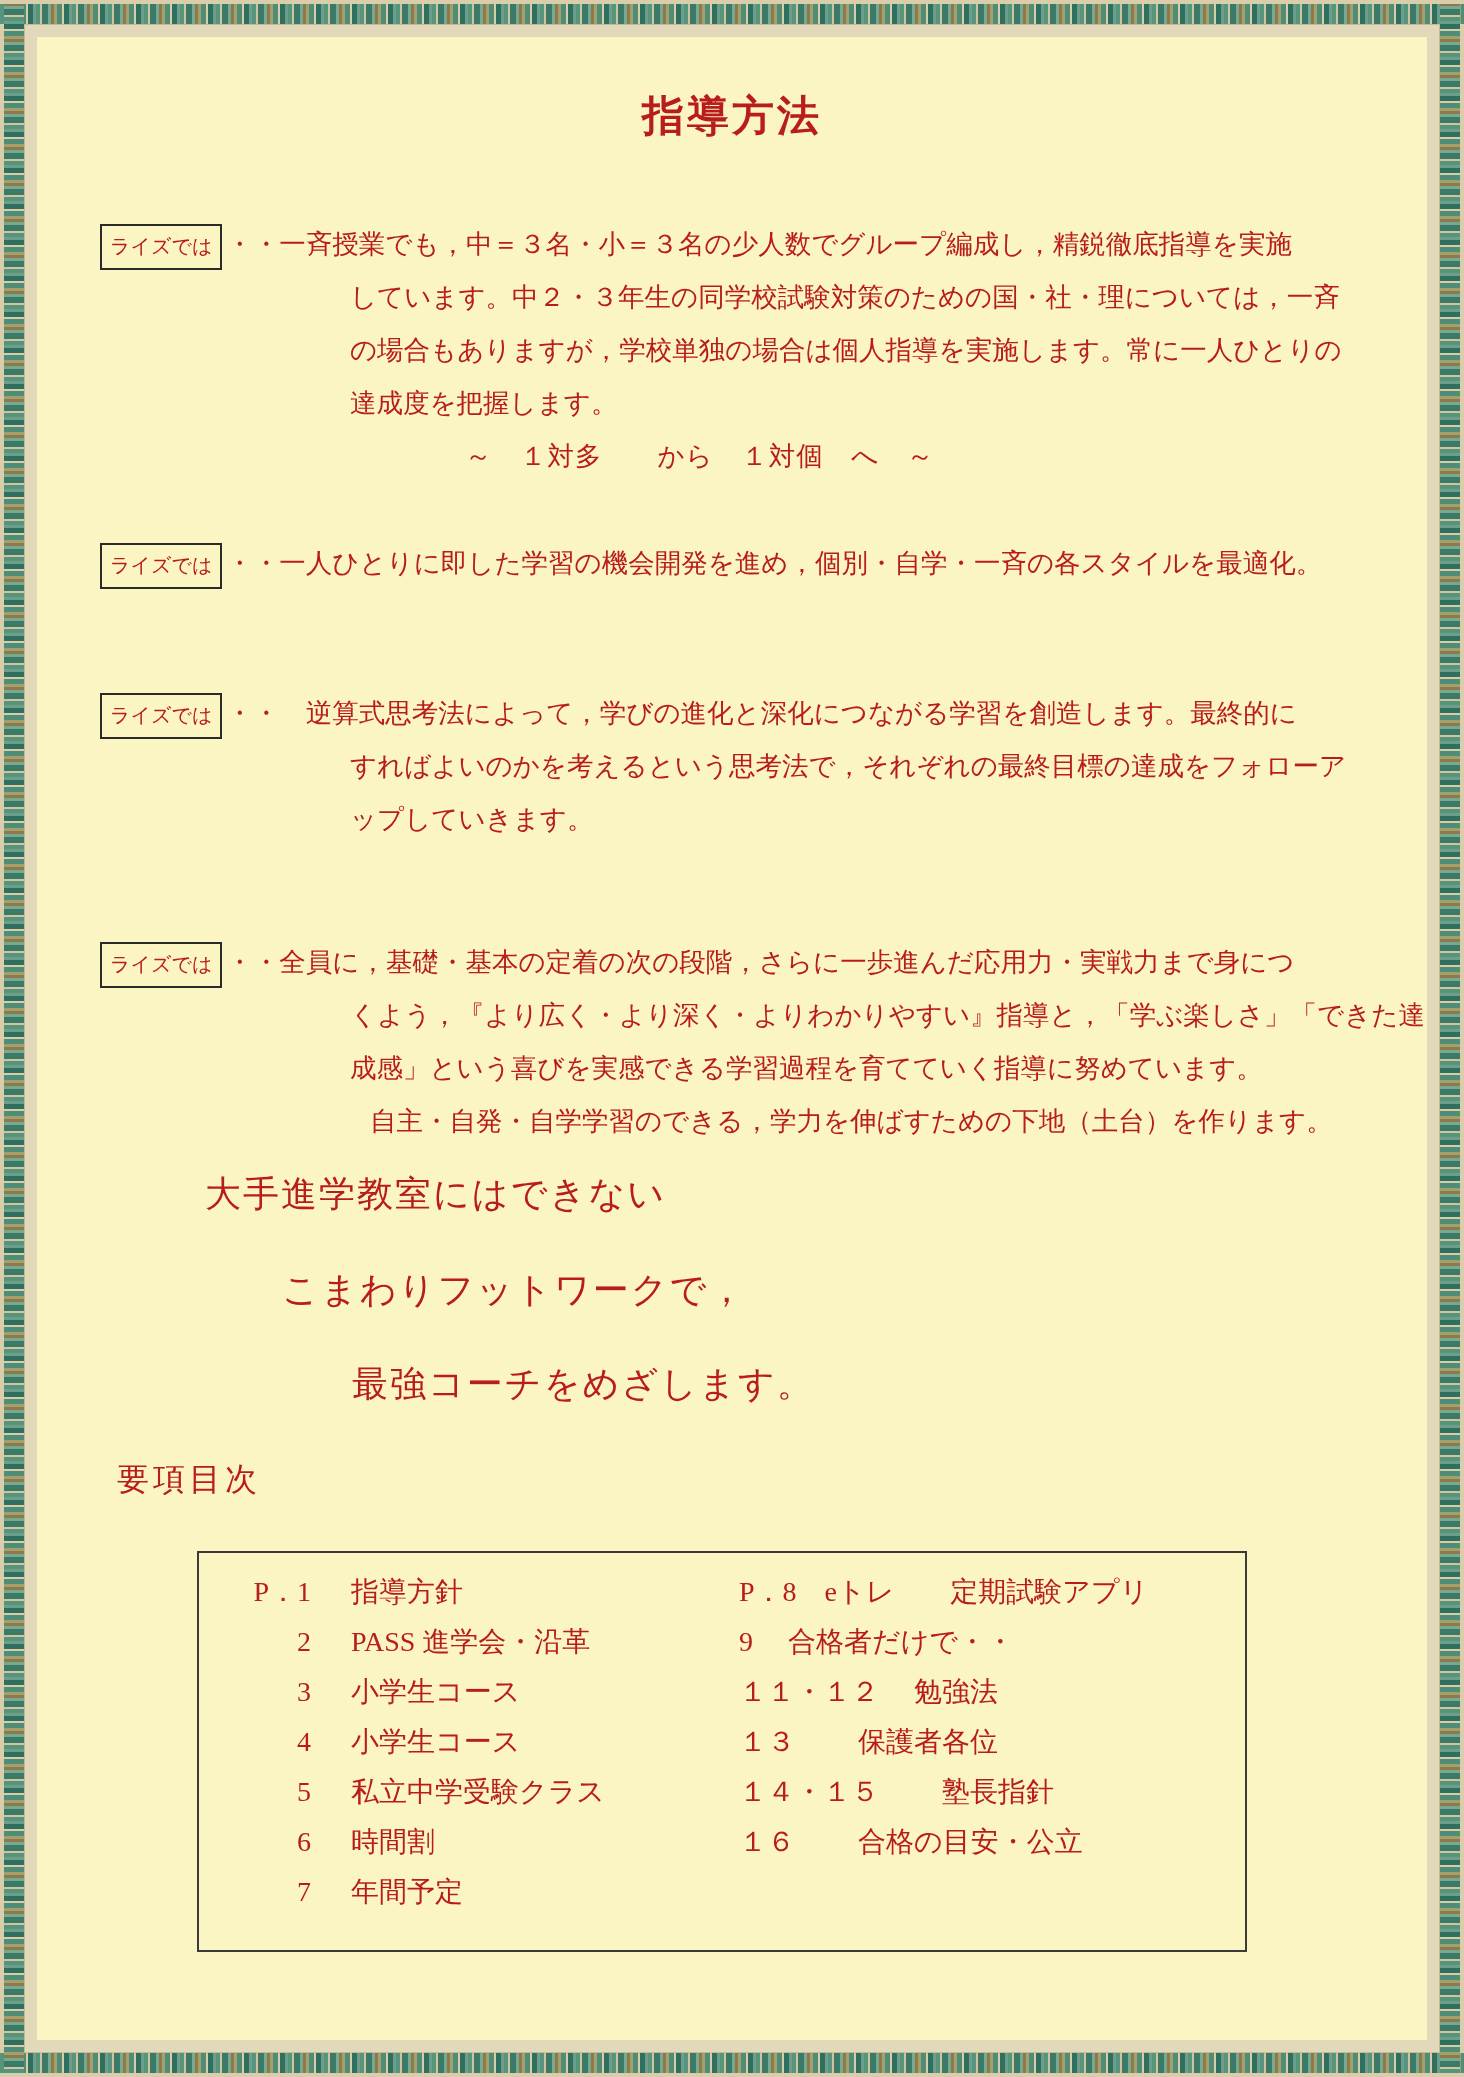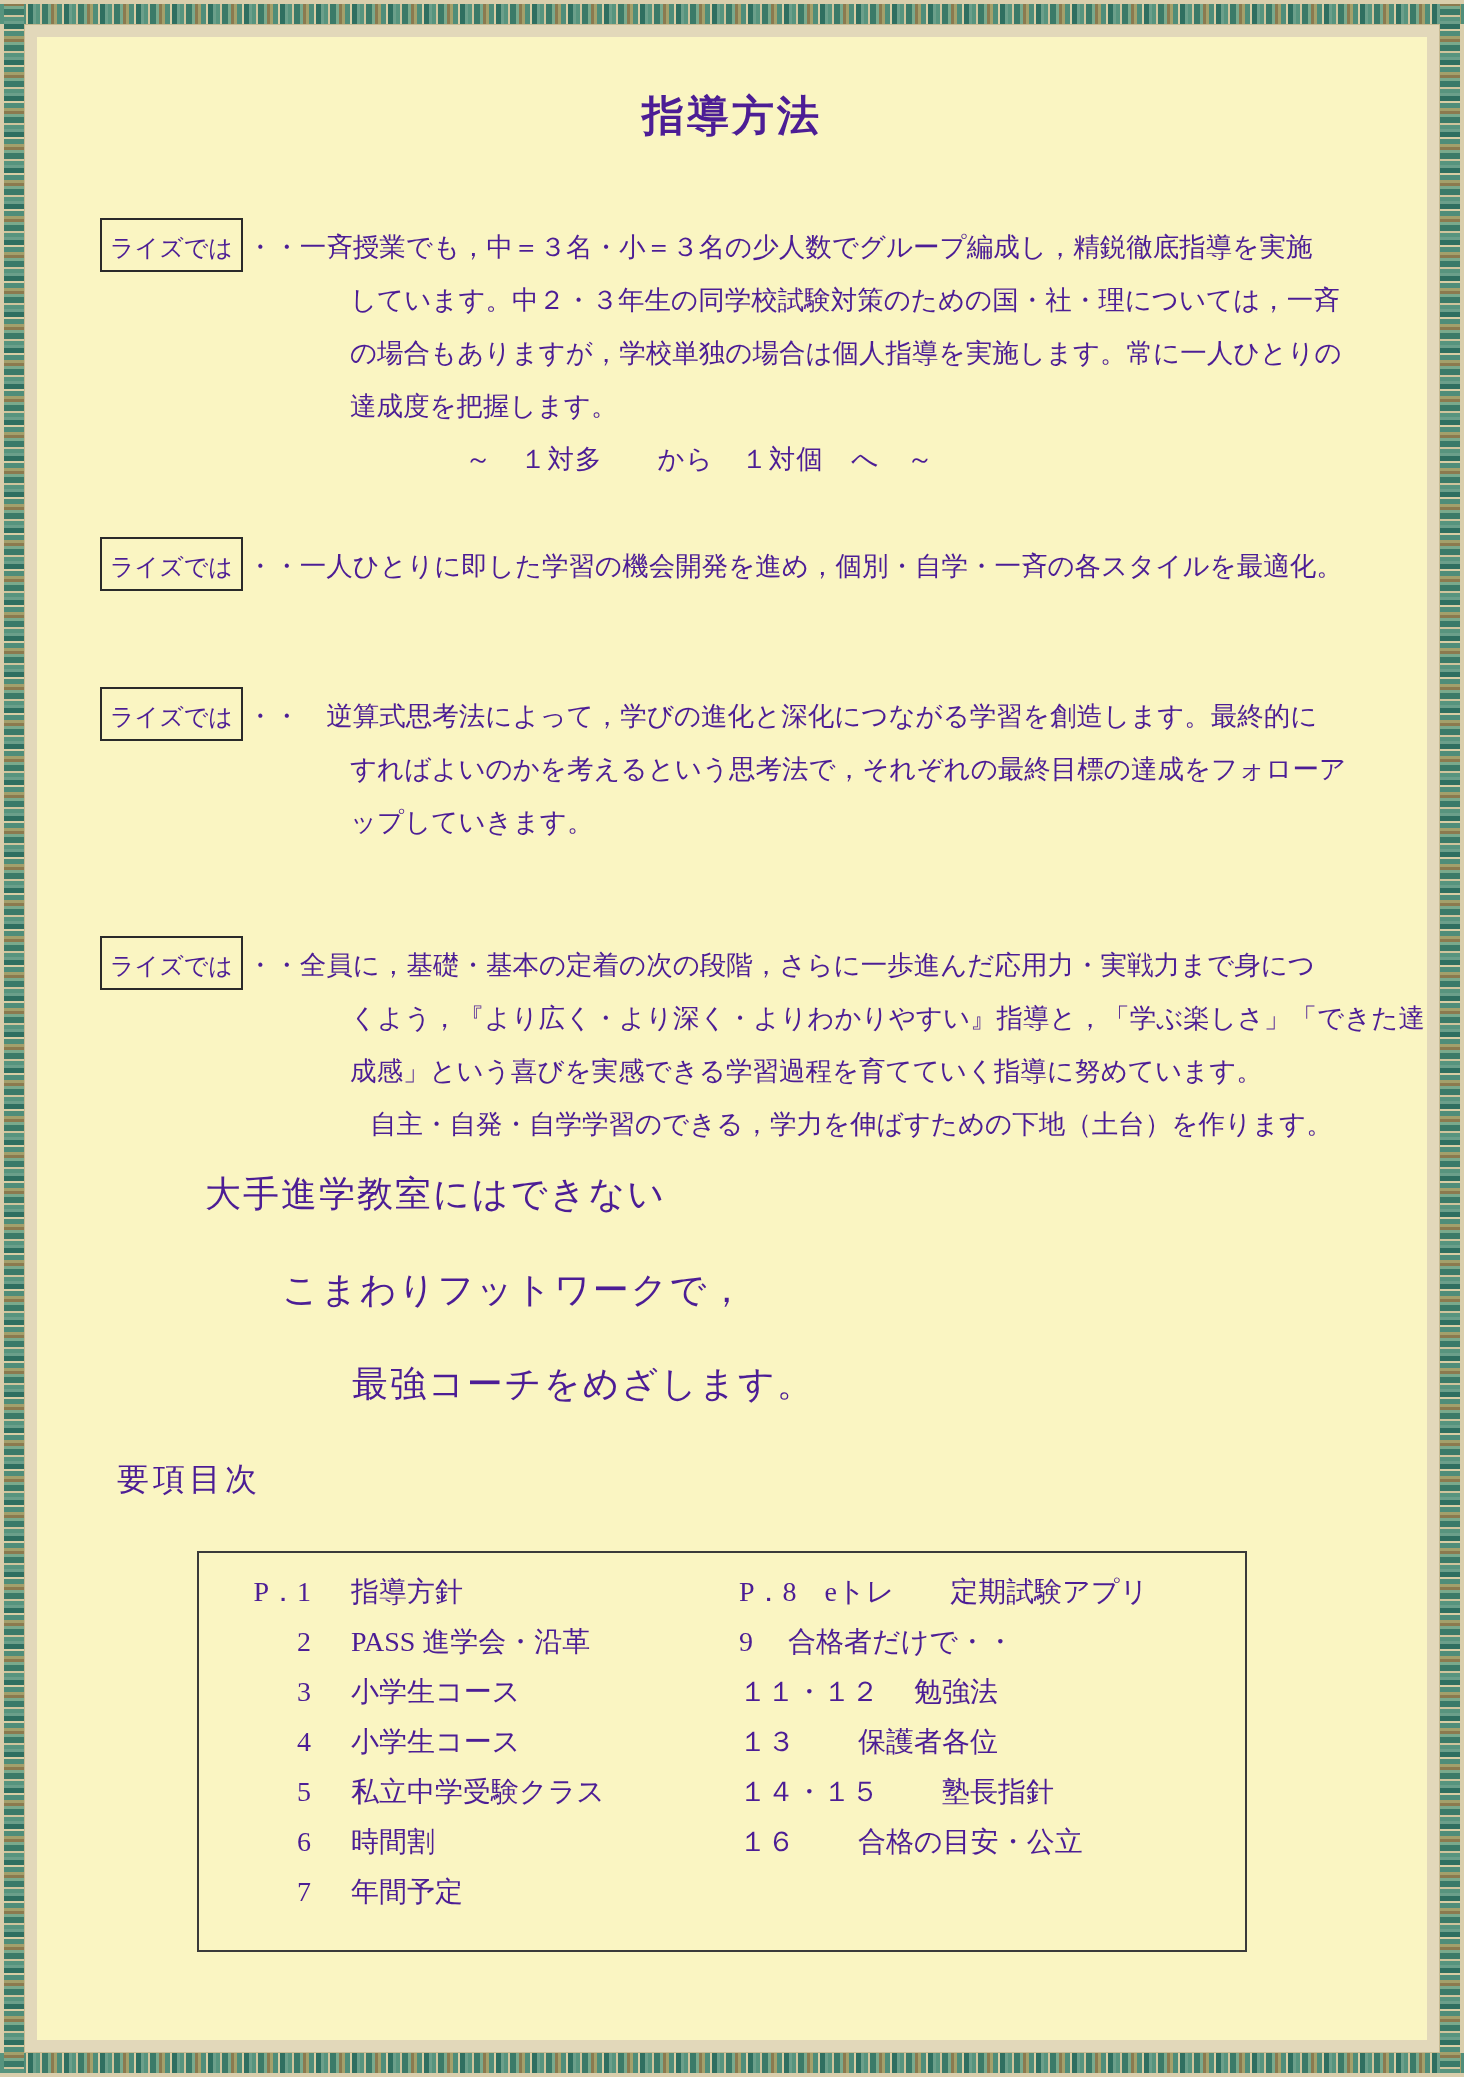--- a/index.html
+++ b/index.html
@@ -2,21 +2,21 @@
 <html lang="ja"><head>
 <meta charset="utf-8">
 <style>
   html,body{margin:0;padding:0;background:#888;}
   .page{
     position:relative;
     width:1464px;height:2077px;
     background:#d9ceac;
     overflow:hidden;
     font-family:"Liberation Serif", serif;
-    color:#4c1d95;
+    color:#b91c1c;
   }
   
   .stripe-h{
     position:absolute;left:0;right:0;height:20px;
     background:repeating-linear-gradient(90deg,
       #57947e 0 4px, #cfc49c 4px 6px, #3b7a68 6px 12px, #79a98c 12px 15px,
       #8b7a4f 15px 18px, #a3a06b 18px 21px, #4f8d79 21px 26px, #d8cda4 26px 28px,
       #2f6f60 28px 33px, #6b9f8a 33px 36px);
   }
   .stripe-top{top:4px;} .stripe-bottom{bottom:4px;}
@@ -49,23 +49,23 @@
     position:absolute;left:100px;width:1310px;
     font-size:26.5px;line-height:53px;
   }
   .para1{top:218px;}
   .para2{top:537px;}
   .para3{top:687px;}
   .para4{top:936px;}
   .rise{
     display:inline-block;
     border:2px solid #2a2a2a;
-    padding:9px 8px 3px 8px;
+    padding:1px 8px 3px 8px;
     margin-right:4px;
-    font-size:24px;
+    font-size:20px;
     line-height:38px;
     background:#faf5c2;
   }
   .pline{white-space:nowrap;}
   .pline.cont{padding-left:250px;}
   .pline.cont2{padding-left:270px;}
   .pline.tag{padding-left:365px;letter-spacing:1px;}
   
   .slogan{
     position:absolute;

